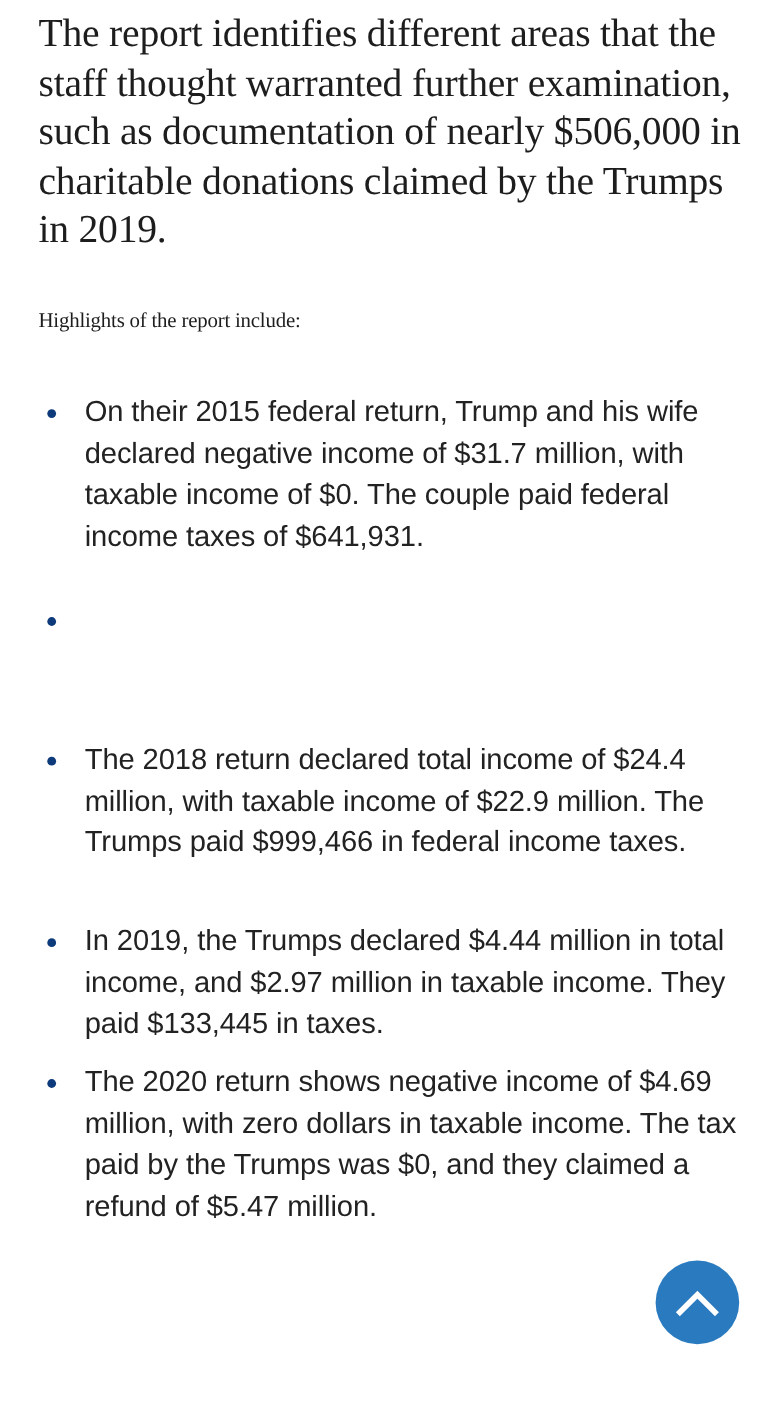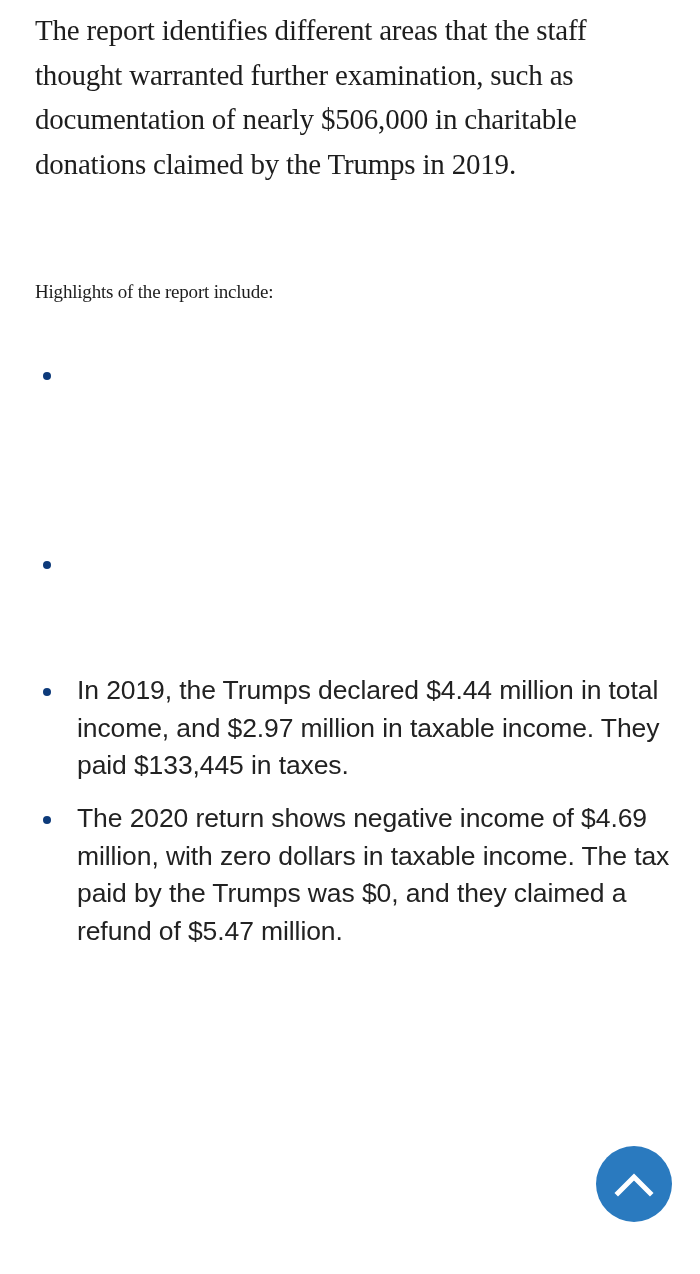--- a/index.html
+++ b/index.html
@@ -19,21 +19,21 @@
       top: 0;
       width: 700px;
     }
     .intro {
       position: absolute;
       left: 35px;
       top: 8px;
       width: 640px;
       margin: 0;
       font-family: "Liberation Serif", "DejaVu Serif", serif;
-      font-size: 29px;
+      font-size: 36px;
       line-height: 44.5px;
       color: #1d1d1d;
       letter-spacing: -0.2px;
     }
     .lead {
       position: absolute;
       left: 35px;
       top: 270px;
       margin: 0;
       font-family: "Liberation Serif", "DejaVu Serif", serif;
@@ -96,23 +96,28 @@
 <body>
 
 <div class="article">
   <p class="intro">The report identifies different areas that the staff thought warranted further examination, such as documentation of nearly $506,000 in charitable donations claimed by the Trumps in 2019.</p>
 
   <p class="lead">Highlights of the report include:</p>
 
   <ul class="highlights">
     <li class="hl-item" style="height:189px;">
       <span class="bullet"></span>
+      <span class="text">On their 2015 federal return, Trump and his wife declared negative income of $31.7 million, with taxable income of $0. The couple paid federal income taxes of $641,931.</span>
     </li>
     <li class="hl-item" style="height:127px;">
       <span class="bullet"></span>
+    </li>
+    <li class="hl-item" style="height:165px;">
+      <span class="bullet"></span>
+      <span class="text">The 2018 return declared total income of $24.4 million, with taxable income of $22.9 million. The Trumps paid $999,466 in federal income taxes.</span>
     </li>
     <li class="hl-item" style="height:128px;">
       <span class="bullet"></span>
       <span class="text">In 2019, the Trumps declared $4.44 million in total income, and $2.97 million in taxable income. They paid $133,445 in taxes.</span>
     </li>
     <li class="hl-item">
       <span class="bullet"></span>
       <span class="text">The 2020 return shows negative income of $4.69 million, with zero dollars in taxable income. The tax paid by the Trumps was $0, and they claimed a refund of $5.47 million.</span>
     </li>
   </ul>

